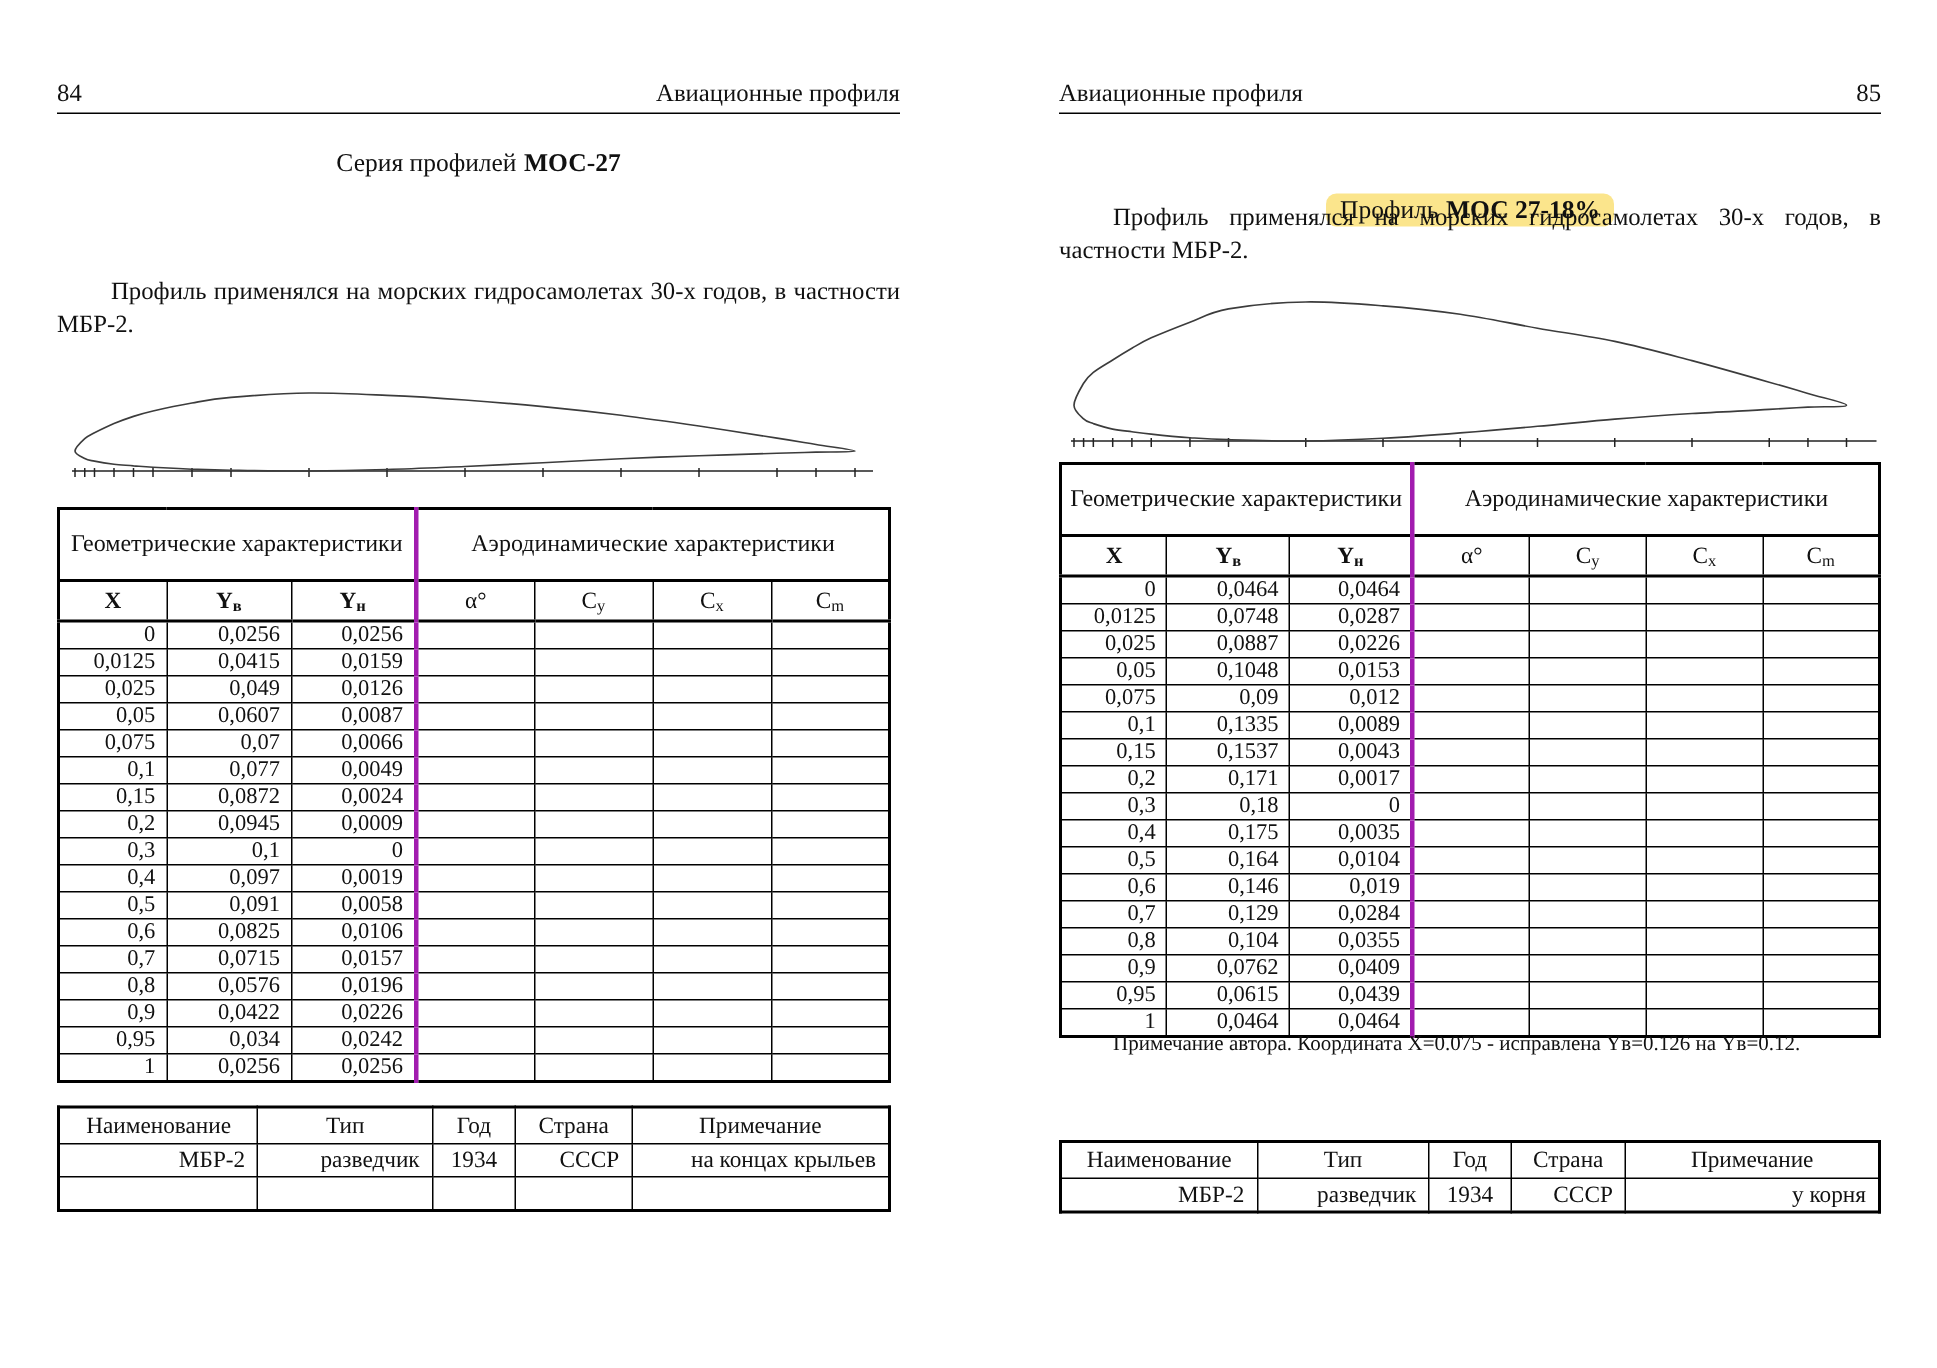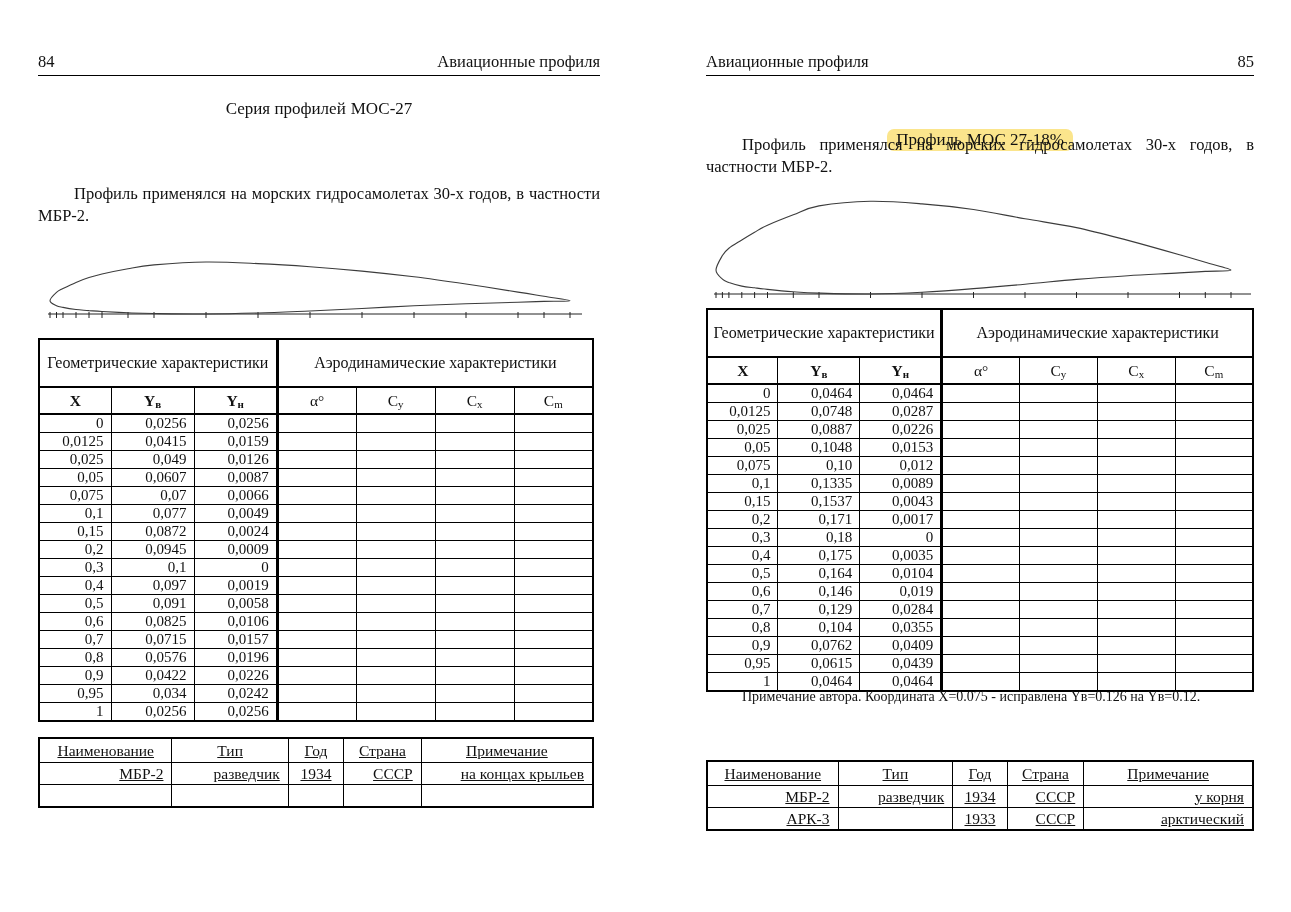--- a/index.html
+++ b/index.html
@@ -15,21 +15,21 @@
   .running-header{
     position:absolute;top:52px;left:0;right:0;
     display:flex;justify-content:space-between;align-items:baseline;
     font-size:16.5px;border-bottom:1.5px solid #000;padding-bottom:3px;
   }
 
   .title{position:absolute;left:0;right:0;text-align:center;font-size:17px;white-space:nowrap;}
   #titleSeries{top:99px;}
   #titleProfileL{top:149px;}
   #titleProfileR{top:92px;margin-top:38px;}
-  .tb{font-weight:normal;}
+  .tb{font-weight:bold;}
   .tprefix{margin-right:5px;}
   .hl{background:var(--hl,#FBE58C);border-radius:7px;padding:1px 9px 2px 9px;}
 
   .para{
     position:absolute;left:0;right:0;text-align:justify;text-indent:36px;
     font-size:16.5px;line-height:1.32;
   }
   #paraL{top:183px;}
   #paraR{top:134px;}
   .note{
@@ -51,26 +51,26 @@
     height:44px;line-height:1.25;vertical-align:middle;padding:1px 4px;
   }
   .main-table .cols-row th{
     border-bottom:2px solid #000;height:23px;text-align:center;
     font-size:15.5px;font-weight:normal;vertical-align:middle;
   }
   .main-table .cols-row th.geo-col{font-weight:bold;}
   .subs{font-size:11px;vertical-align:-2px;}
   .main-table td{height:17px;line-height:17px;padding:0 7px;}
   .main-table td.g{text-align:right;}
-  .main-table .sep{border-left:3px solid #000000;margin-top:32px;}
+  .main-table .sep{border-left:3px solid #a21caf;margin-top:32px;}
 
   .info-table{position:absolute;left:0;font-size:15.5px;border:2px solid #000;}
   #infoL{top:737px;width:556px;}
   #infoR{top:760px;width:548px;}
-  .info-table th,.info-table td{border:1px solid #000;height:21px;vertical-align:middle;overflow:hidden;text-decoration:underline;}
+  .info-table th,.info-table td{border:1px solid #000;height:21px;vertical-align:middle;overflow:hidden;}
   .info-table th{font-weight:normal;text-align:center;}
   .info-table td{text-align:right;padding:0 8px;}
   .info-table td:nth-child(3){text-align:center;padding:0 2px;}
   .info-table col.c1{width:24%;} .info-table col.c2{width:21%;}
   .info-table col.c3{width:10%;} .info-table col.c4{width:14%;}
   .info-table col.c5{width:31%;}
 </style>
 </head>
 <body>
 
@@ -420,21 +420,21 @@
           <td class="g">0,05</td>
           <td class="g">0,1048</td>
           <td class="g">0,0153</td>
           <td class="a sep"></td>
           <td class="a"></td>
           <td class="a"></td>
           <td class="a"></td>
         </tr>
         <tr>
           <td class="g">0,075</td>
-          <td class="g">0,10</td>
+          <td class="g">0,09</td>
           <td class="g">0,012</td>
           <td class="a sep"></td>
           <td class="a"></td>
           <td class="a"></td>
           <td class="a"></td>
         </tr>
         <tr>
           <td class="g">0,1</td>
           <td class="g">0,1335</td>
           <td class="g">0,0089</td>
@@ -565,22 +565,15 @@
         </tr>
       </thead>
     <tbody>
         <tr>
           <td>МБР-2</td>
           <td>разведчик</td>
           <td>1934</td>
           <td>СССР</td>
           <td>у корня</td>
         </tr>
-        <tr>
-          <td>АРК-3</td>
-          <td></td>
-          <td>1933</td>
-          <td>СССР</td>
-          <td>арктический</td>
-        </tr>
       </tbody>
   </table>
 </div>
 
 </body></html>

